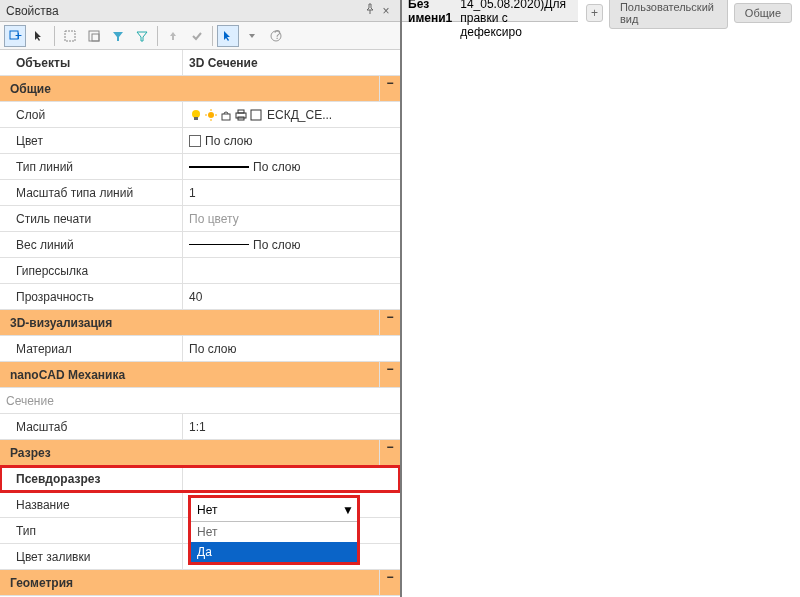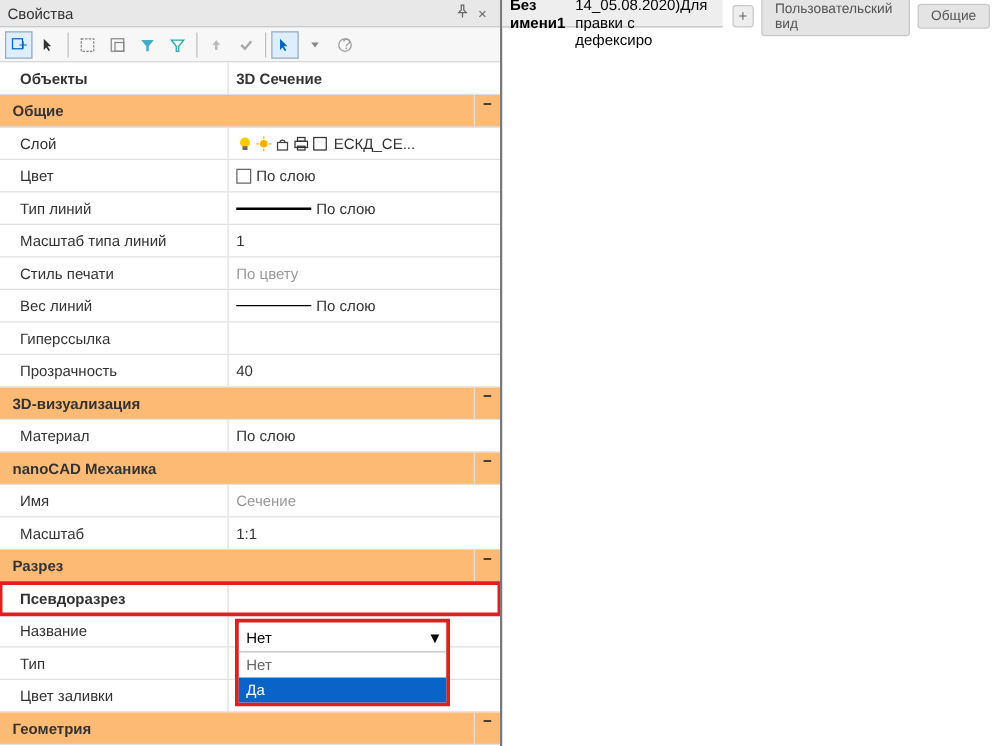--- a/index.html
+++ b/index.html
@@ -224,21 +224,20 @@
       <div class="label">Материал</div>
       <div class="value">По слою</div>
     </div>
 
     <div class="prop-row group">
       <div class="label">nanoCAD Механика</div>
       <div class="expand">−</div>
     </div>
 
     <div class="prop-row">
-      <div class="label">Имя</div>
       <div class="value dim">Сечение</div>
     </div>
 
     <div class="prop-row">
       <div class="label">Масштаб</div>
       <div class="value">1:1</div>
     </div>
 
     <div class="prop-row group">
       <div class="label">Разрез</div>

